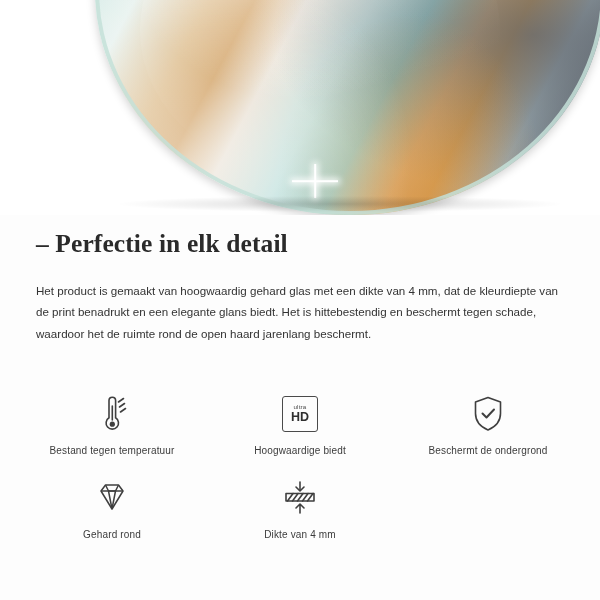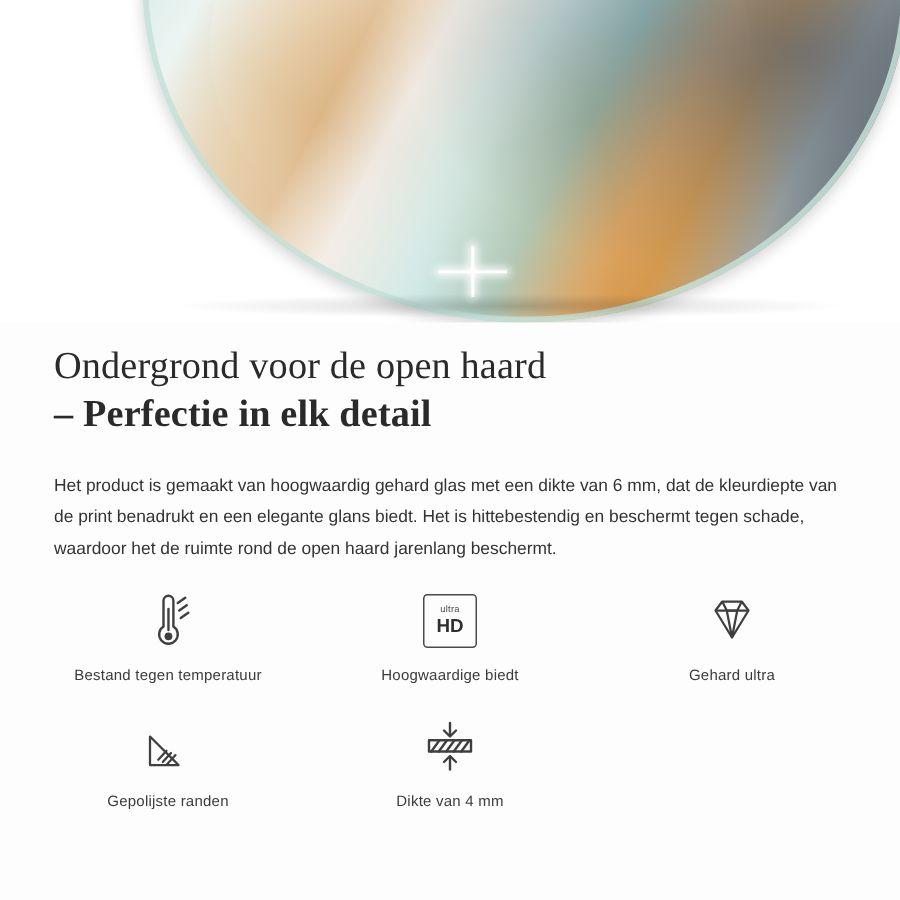--- a/index.html
+++ b/index.html
@@ -211,24 +211,23 @@
   <div class="hero">
     <div class="hero-disc"></div>
     <div class="hero-disc-edge"></div>
     <div class="hero-gloss"></div>
     <div class="hero-sparkle"></div>
     <div class="hero-shadow"></div>
   </div>
 
   <div class="content">
     <h1 class="headline">
-      <span>Ondergrond voor de open haard</span>
       <span class="line2">– Perfectie in elk detail</span>
     </h1>
-    <p class="body-copy">Het product is gemaakt van hoogwaardig gehard glas met een dikte van 6 mm, dat de kleurdiepte van de print benadrukt en een elegante glans biedt. Het is hittebestendig en beschermt tegen schade, waardoor het de ruimte rond de open haard jarenlang beschermt.</p>
+    <p class="body-copy">Het product is gemaakt van hoogwaardig gehard glas met een dikte van 4 mm, dat de kleurdiepte van de print benadrukt en een elegante glans biedt. Het is hittebestendig en beschermt tegen schade, waardoor het de ruimte rond de open haard jarenlang beschermt.</p>
   </div>
 
   <div class="features">
 
     <div class="feature">
       <div class="feature-icon">
         <svg width="40" height="42" viewBox="0 0 40 42" fill="none" stroke="#3f3f3f" stroke-width="1.6" stroke-linecap="round">
           <path d="M17 7.5a3.3 3.3 0 0 1 6.6 0v17.2a6.2 6.2 0 1 1-6.6 0z"></path>
           <line x1="20.3" y1="13" x2="20.3" y2="27"></line>
           <circle cx="20.3" cy="31.2" r="2.6" fill="#3f3f3f" stroke="none"></circle>
@@ -243,45 +242,43 @@
     <div class="feature">
       <div class="feature-icon">
         <div class="hd-badge">
           <span class="ultra">ultra</span>
           <span class="hd">HD</span>
         </div>
       </div>
       <div class="feature-label">Hoogwaardige biedt</div>
     </div>
 
+    <div class="feature">
+      <div class="feature-icon">
+        <svg width="40" height="42" viewBox="0 0 40 42" fill="none" stroke="#3f3f3f" stroke-width="1.6" stroke-linejoin="round">
+          <path d="M20 4.5 L32.5 9 v11.5 c0 8.2 -6.2 13.8 -12.5 16.5 c-6.3 -2.7 -12.5 -8.3 -12.5 -16.5 V9 z"></path>
+          <path d="M14.5 20.5 l4 4 l7.5 -8" stroke-width="2" stroke-linecap="round"></path>
+        </svg>
+      </div>
+      <div class="feature-label">Beschermt de ondergrond</div>
+    </div>
 
     <div class="feature">
       <div class="feature-icon">
         <svg width="40" height="38" viewBox="0 0 40 38" fill="none" stroke="#3f3f3f" stroke-width="1.5" stroke-linejoin="round">
           <path d="M9 12 L13.5 6 h13 L31 12 L20 30 z"></path>
           <path d="M9 12 h22"></path>
           <path d="M13.5 6 L16.5 12 L20 30"></path>
           <path d="M26.5 6 L23.5 12 L20 30"></path>
           <path d="M16.5 12 h7"></path>
         </svg>
       </div>
-      <div class="feature-label">Gehard ultra</div>
-    </div>
-
-    <div class="feature">
-      <div class="feature-icon">
-        <svg width="40" height="38" viewBox="0 0 40 38" fill="none" stroke="#3f3f3f" stroke-width="1.5" stroke-linecap="round" stroke-linejoin="round">
-          <path d="M8 31 V12 L27 31 z"></path>
-          <line x1="13.5" y1="27.5" x2="19" y2="21.5"></line>
-          <line x1="16.5" y1="29" x2="22" y2="23"></line>
-          <line x1="19.5" y1="30.3" x2="25" y2="24.4"></line>
-        </svg>
-      </div>
-      <div class="feature-label">Gepolijste randen</div>
-    </div>
+      <div class="feature-label">Gehard rond</div>
+    </div>
+
 
     <div class="feature">
       <div class="feature-icon">
         <svg width="42" height="40" viewBox="0 0 42 40" fill="none" stroke="#3f3f3f" stroke-width="1.6" stroke-linecap="round" stroke-linejoin="round">
           <line x1="21" y1="4" x2="21" y2="12"></line>
           <path d="M17 9 l4 4 l4 -4"></path>
           <rect x="7" y="15.5" width="28" height="7.5"></rect>
           <line x1="8.5" y1="23" x2="14" y2="15.5"></line>
           <line x1="13.5" y1="23" x2="19" y2="15.5"></line>
           <line x1="18.5" y1="23" x2="24" y2="15.5"></line>

